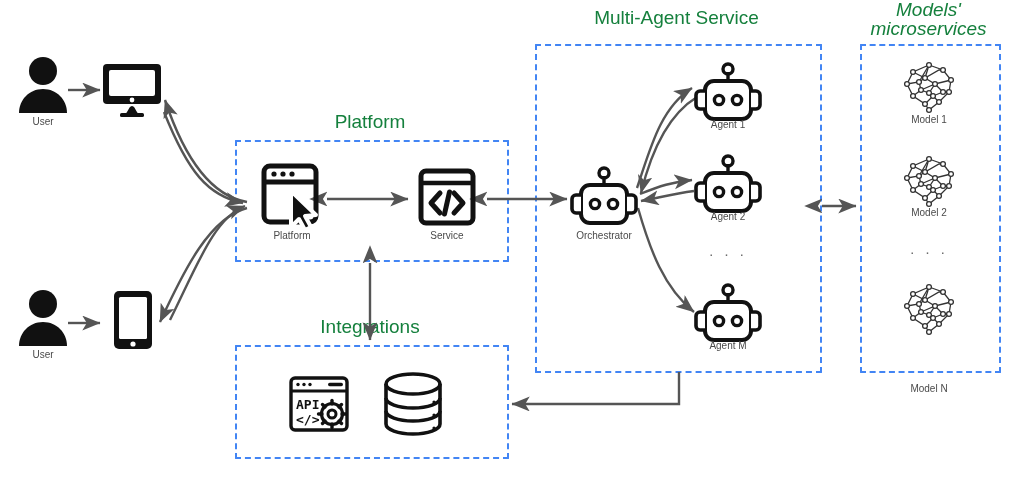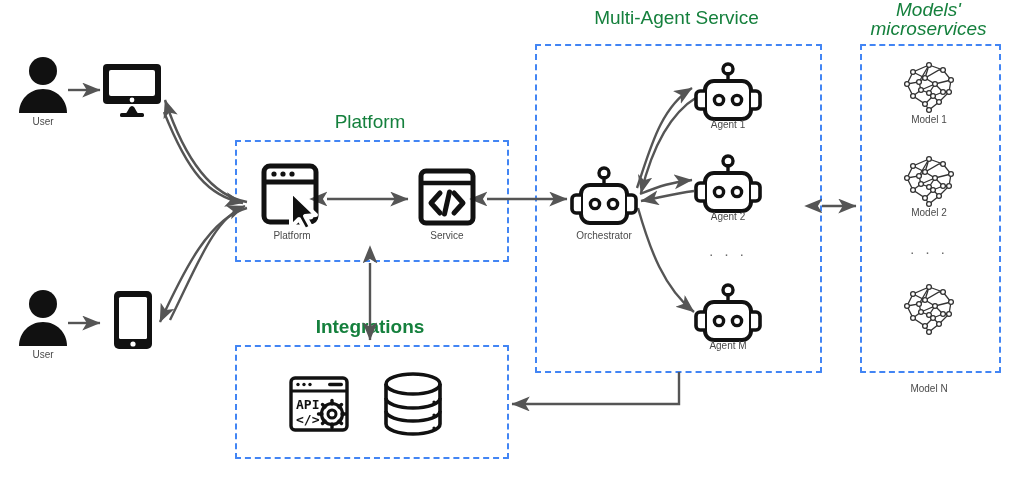--- a/index.html
+++ b/index.html
@@ -33,21 +33,21 @@
 <body>
 
 <div id="stage">
 
   <div class="grp-box" style="left:235px;top:140px;width:270px;height:118px;"></div>
   <div class="grp-box" style="left:235px;top:345px;width:270px;height:110px;"></div>
   <div class="grp-box" style="left:535px;top:44px;width:283px;height:325px;"></div>
   <div class="grp-box" style="left:860px;top:44px;width:137px;height:325px;"></div>
 
   <div class="grp-title" style="left:235px;top:112px;width:270px;">Platform</div>
-  <div class="grp-title" style="left:235px;top:317px;width:270px;font-weight:bold;">Integrations</div>
+  <div class="grp-title" style="left:235px;top:317px;width:270px;">Integrations</div>
   <div class="grp-title" style="left:535px;top:8px;width:283px;">Multi-Agent Service</div>
   <div class="grp-title" style="left:850px;top:0px;width:157px;font-style:italic;">Models'
 microservices</div>
 
   <svg id="edges" viewBox="0 0 1024 477">
     <defs>
       <marker id="ah" markerWidth="9" markerHeight="9" refX="7.4" refY="3.1" orient="auto" markerUnits="strokeWidth">
         <path d="M0,0 L7.6,3.1 L0,6.2 L1.9,3.1 Z" fill="#555555"></path>
       </marker>
       <marker id="ah-start" markerWidth="9" markerHeight="9" refX="0.2" refY="3.1" orient="auto-start-reverse" markerUnits="strokeWidth">

